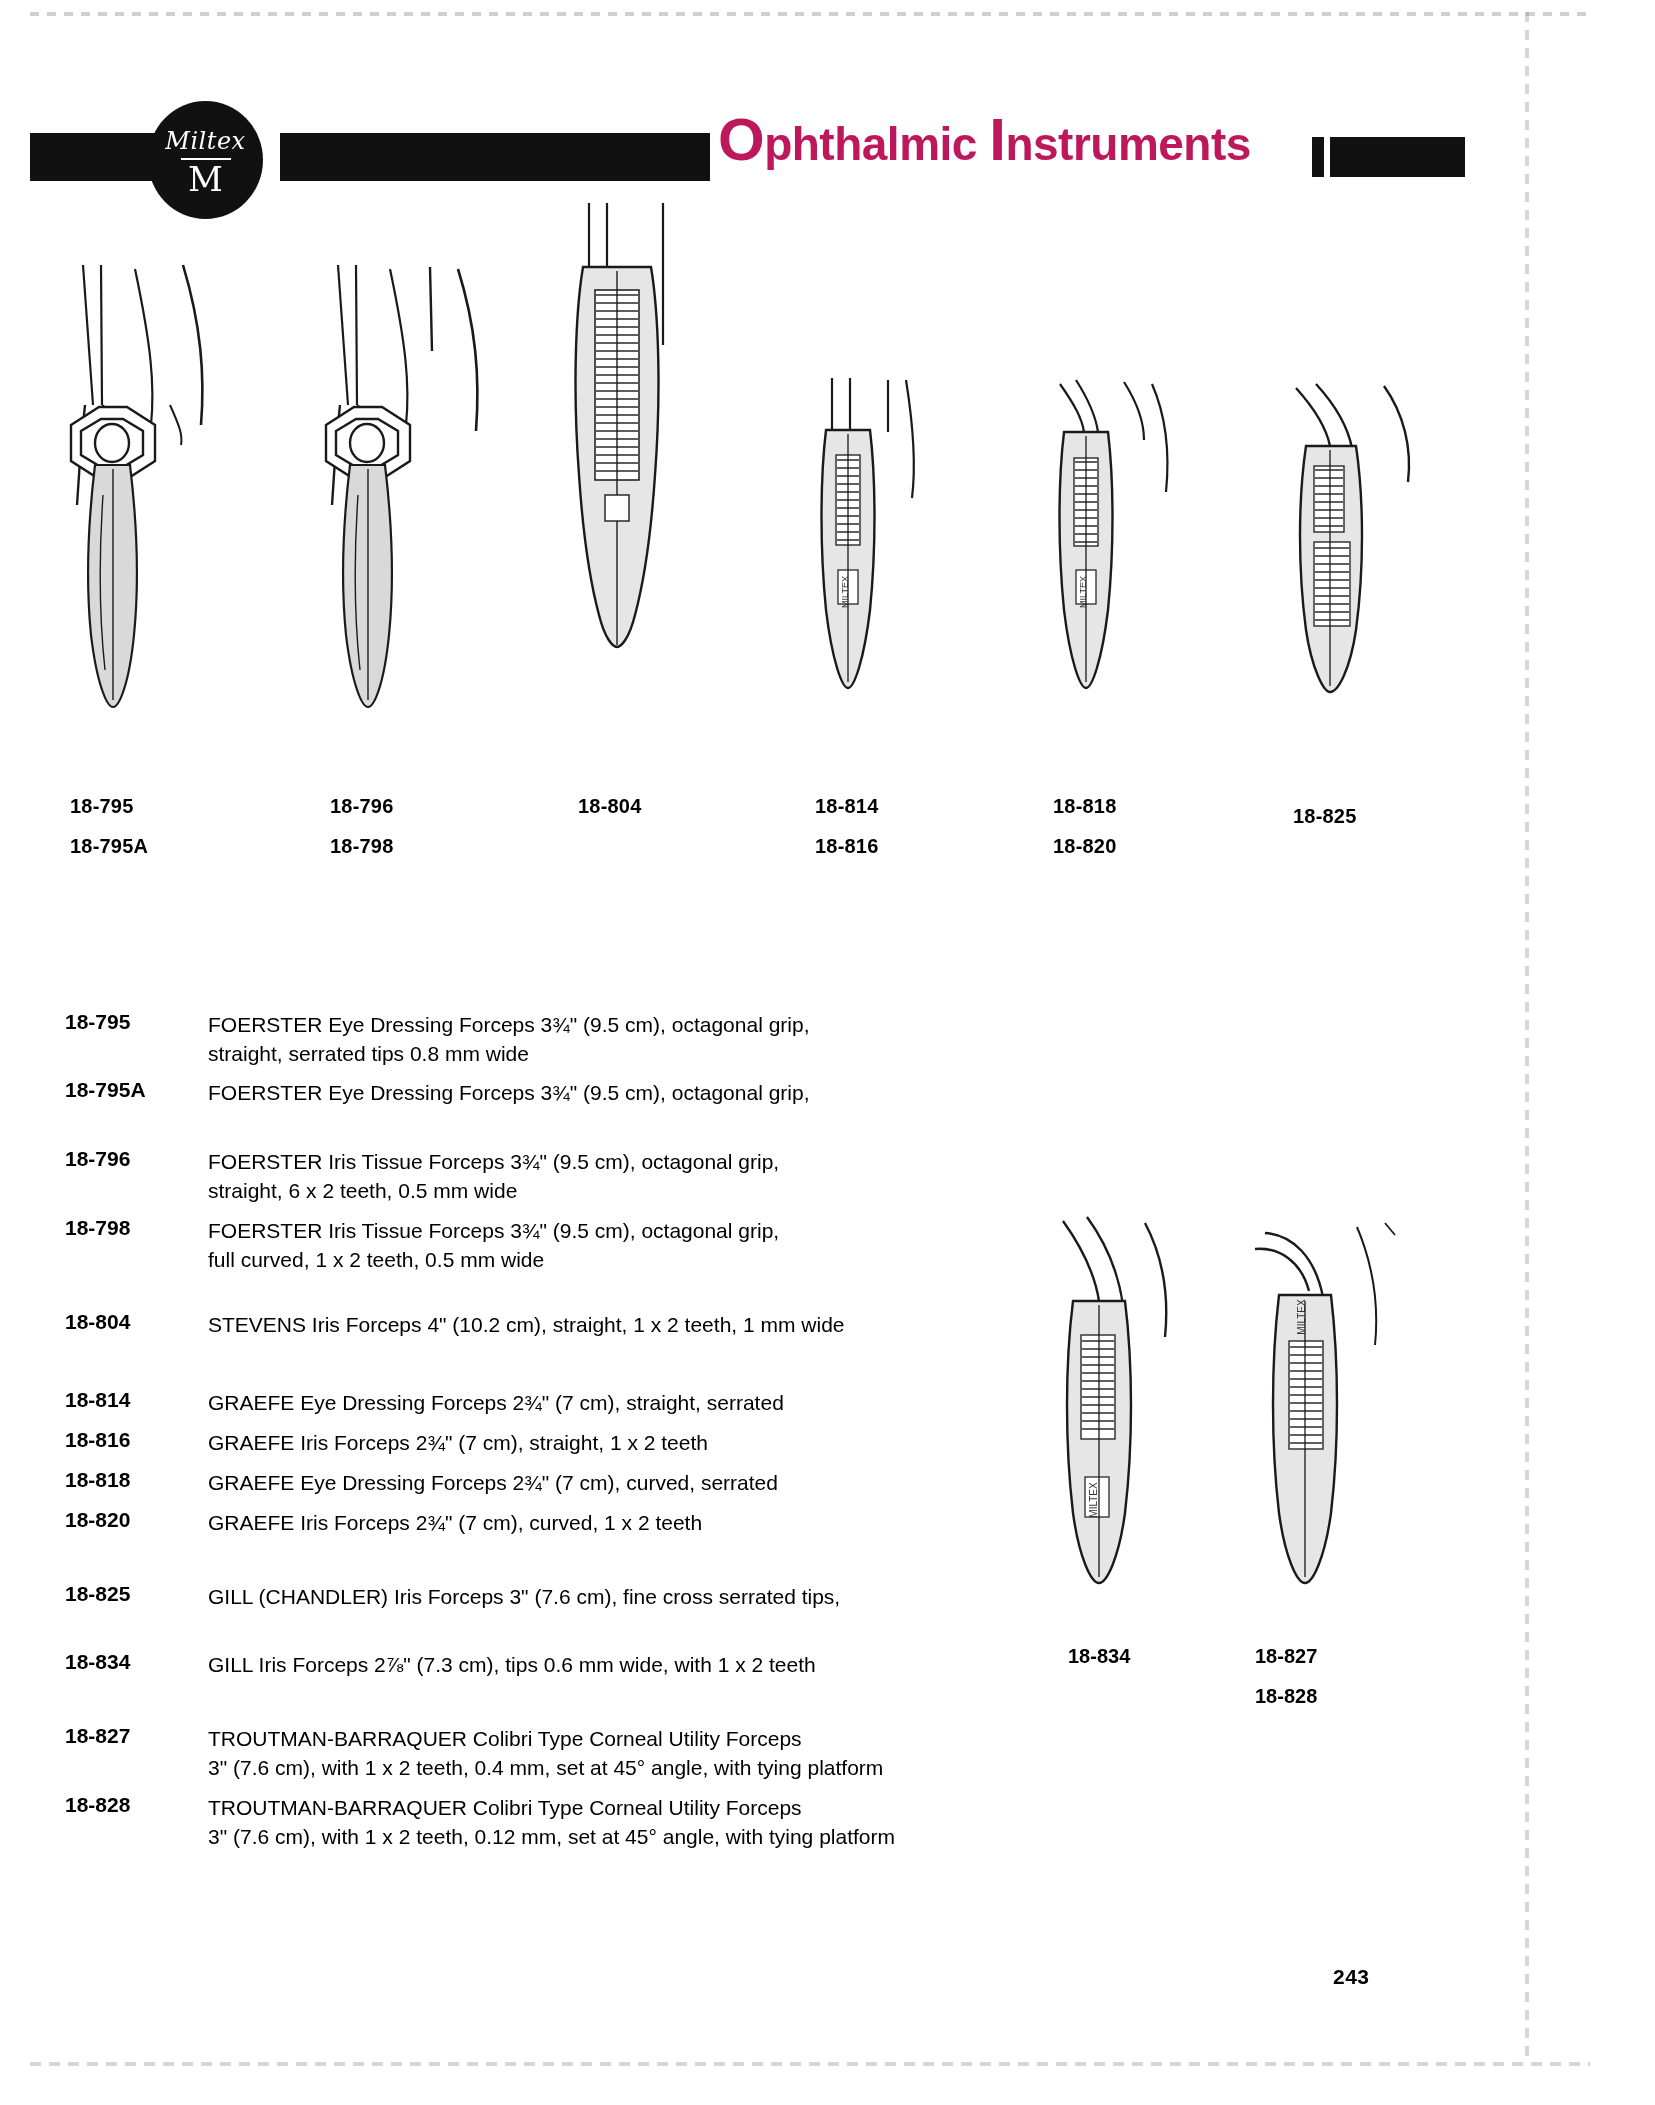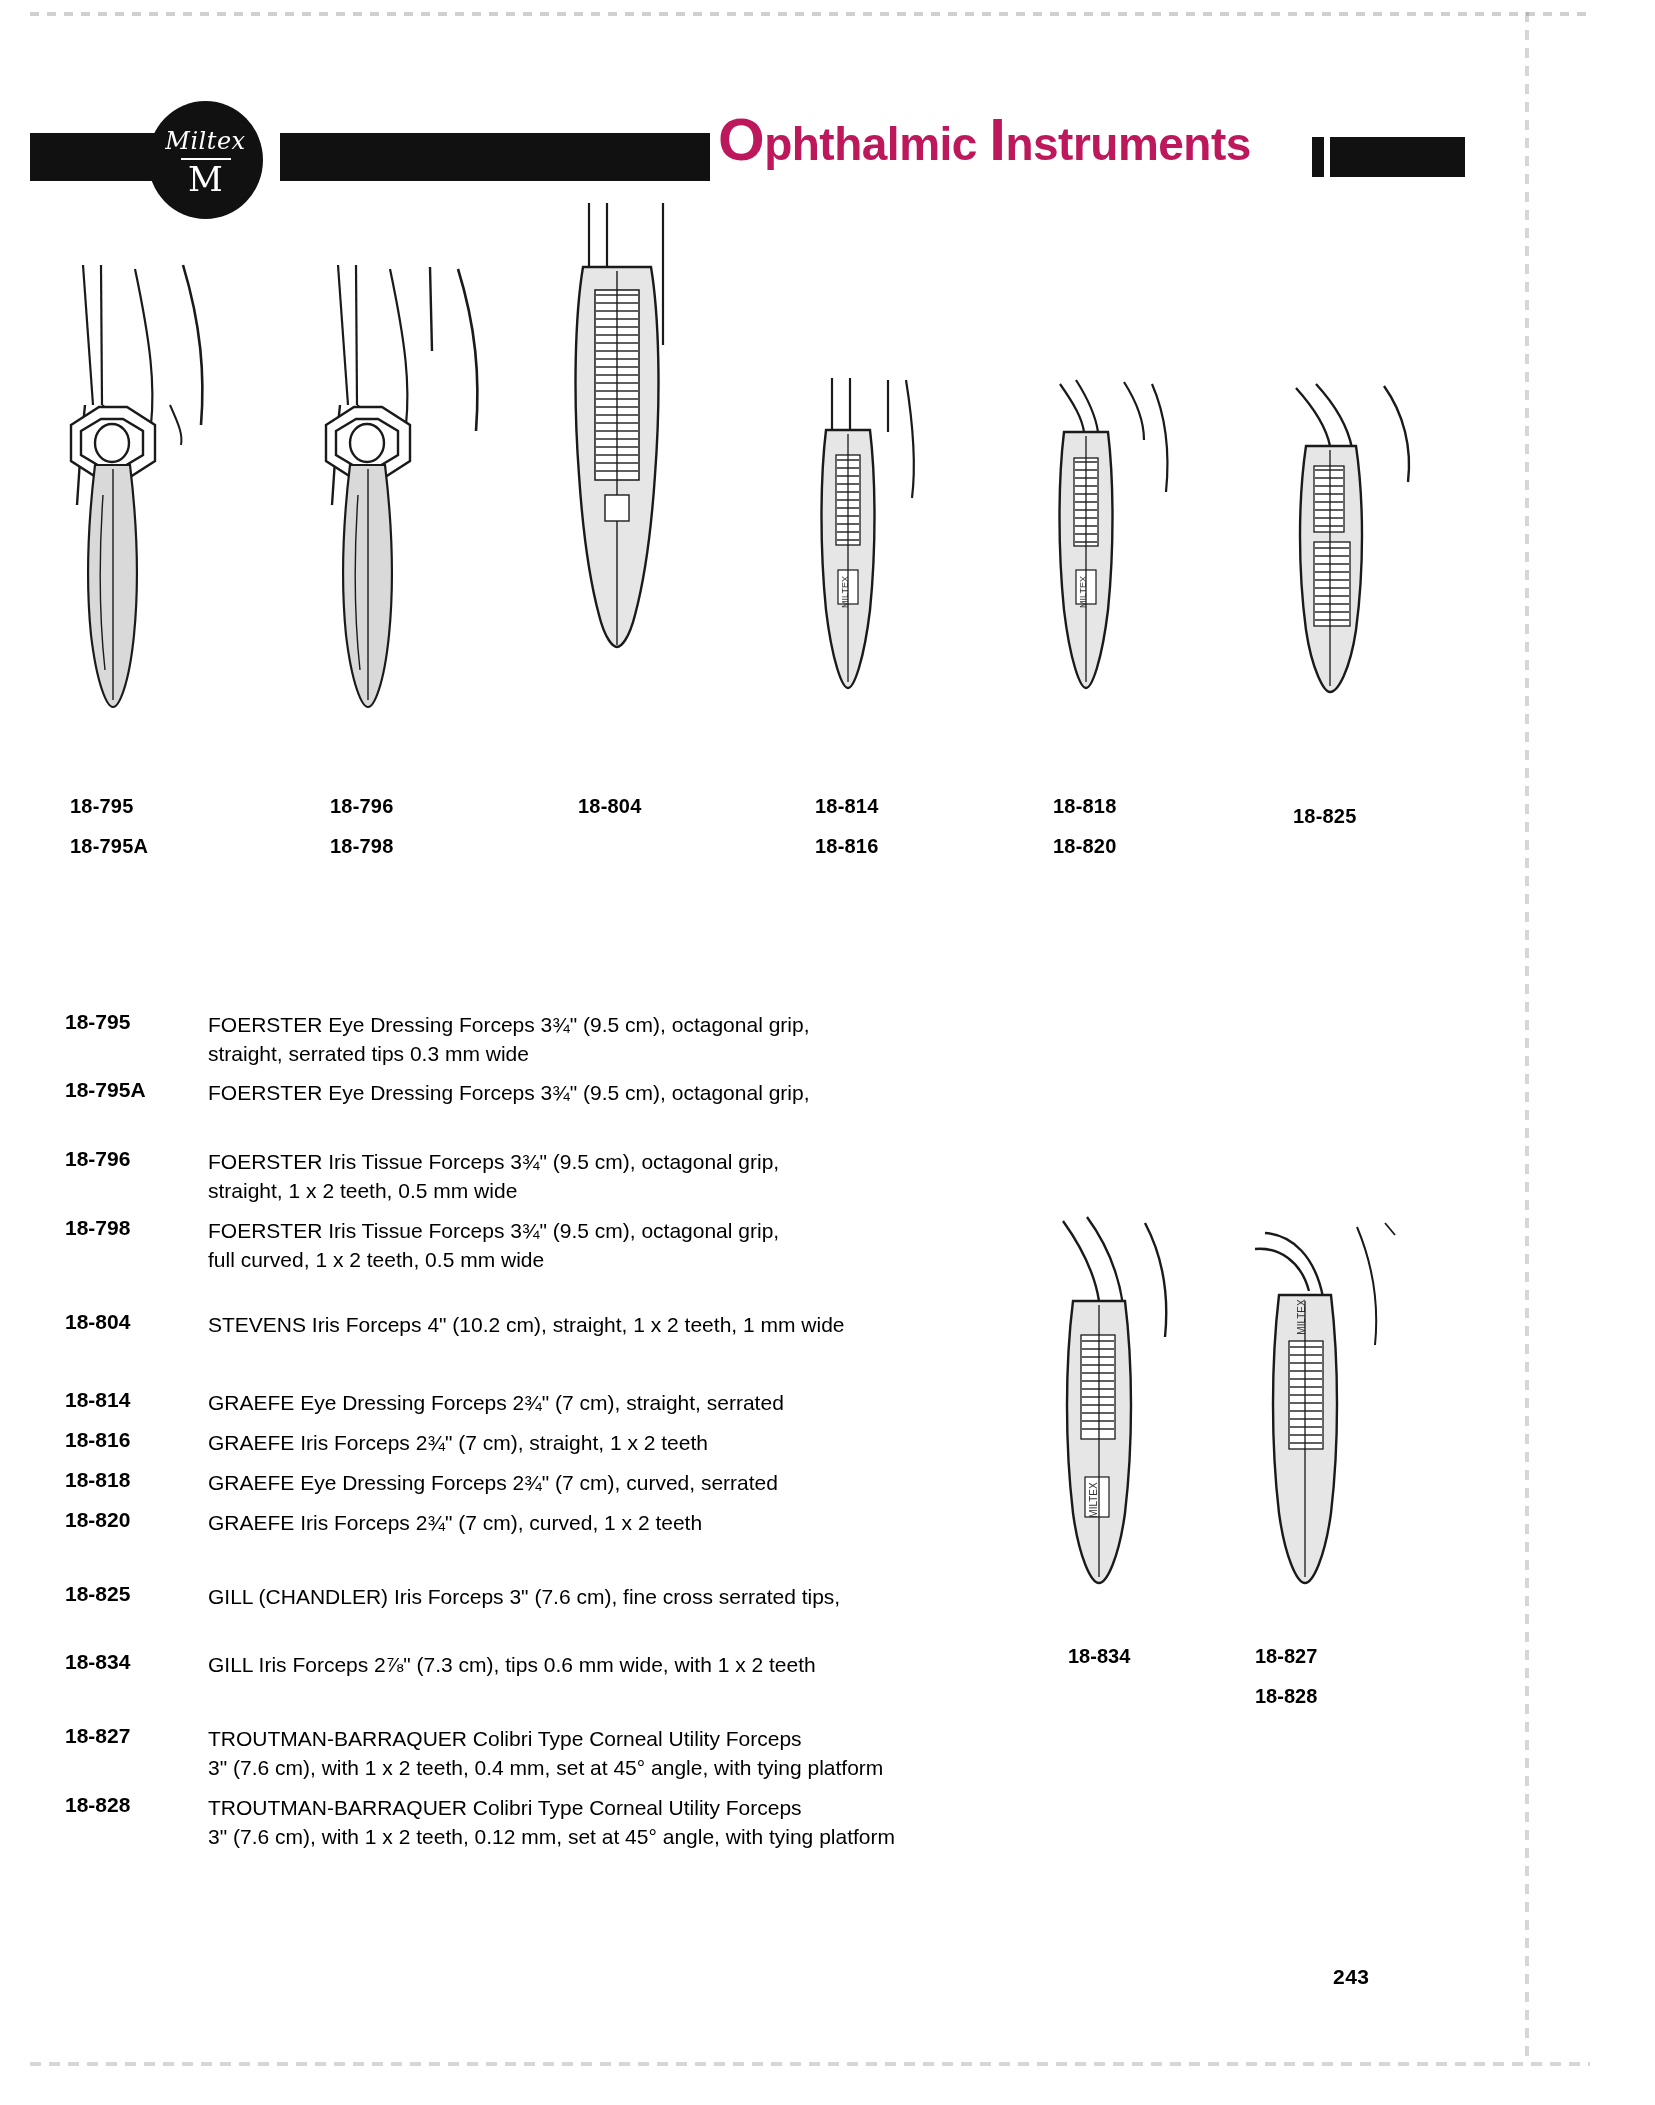--- a/index.html
+++ b/index.html
@@ -418,36 +418,36 @@
     <div class="fig-caption" style="left:1053px; top:835px;">18-820</div>
     <div class="fig-caption" style="left:1293px; top:805px;">18-825</div>
   </div>
 
   <div>
 
     <div class="desc-row" style="top:1010px;">
       <div class="desc-code">18-795</div>
       <div class="desc-text">
         <div>FOERSTER Eye Dressing Forceps 3¾" (9.5 cm), octagonal grip,</div>
-        <div>straight, serrated tips 0.3 mm wide</div>
+        <div>straight, serrated tips 0.8 mm wide</div>
       </div>
     </div>
 
     <div class="desc-row" style="top:1078px;">
       <div class="desc-code">18-795A</div>
       <div class="desc-text">
         <div>FOERSTER Eye Dressing Forceps 3¾" (9.5 cm), octagonal grip,</div>
       </div>
     </div>
 
     <div class="desc-row" style="top:1147px;">
       <div class="desc-code">18-796</div>
       <div class="desc-text">
         <div>FOERSTER Iris Tissue Forceps 3¾" (9.5 cm), octagonal grip,</div>
-        <div>straight, 1 x 2 teeth, 0.5 mm wide</div>
+        <div>straight, 6 x 2 teeth, 0.5 mm wide</div>
       </div>
     </div>
 
     <div class="desc-row" style="top:1216px;">
       <div class="desc-code">18-798</div>
       <div class="desc-text">
         <div>FOERSTER Iris Tissue Forceps 3¾" (9.5 cm), octagonal grip,</div>
         <div>full curved, 1 x 2 teeth, 0.5 mm wide</div>
       </div>
     </div>

